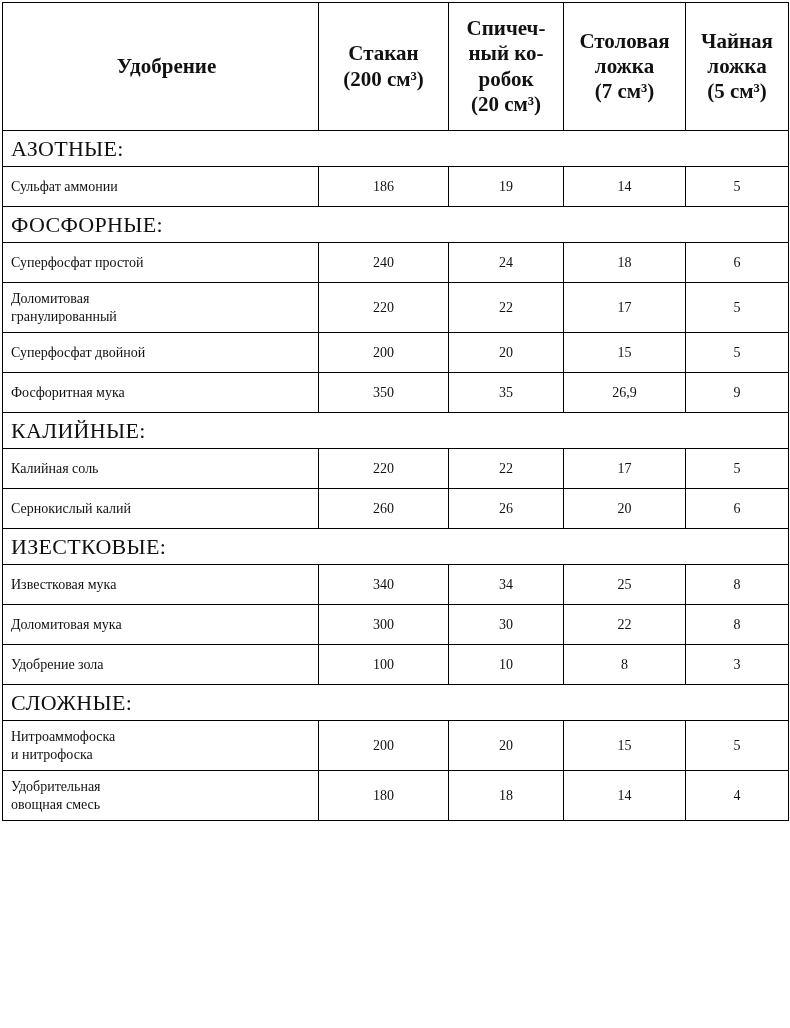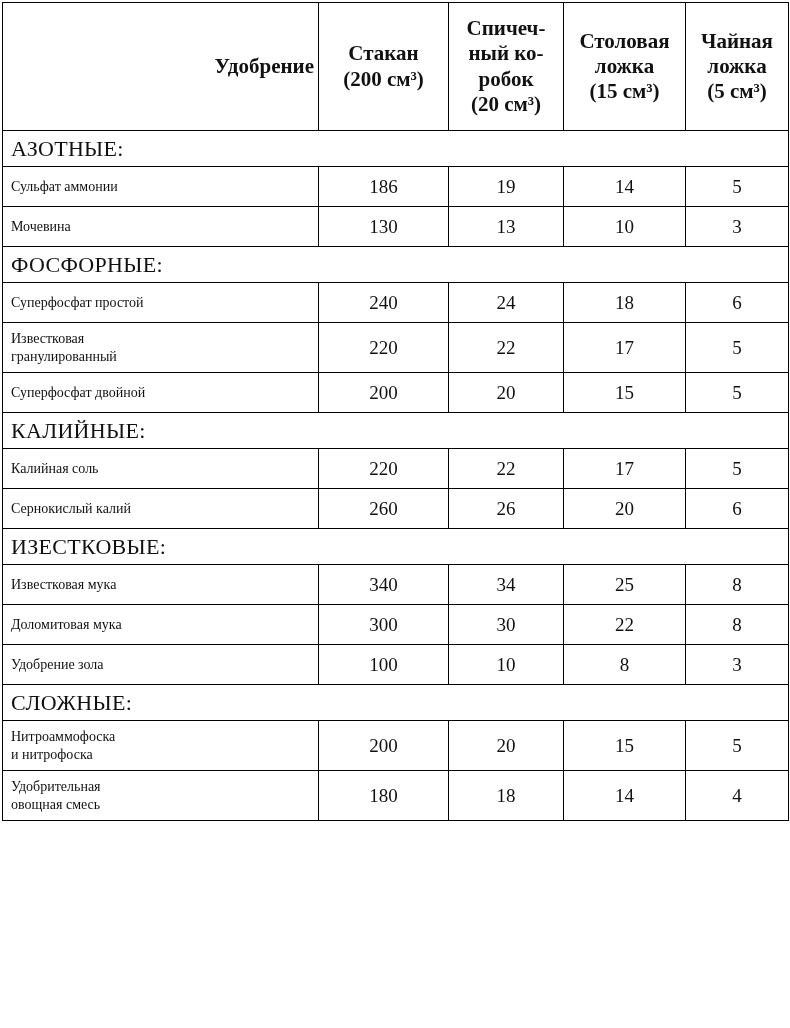--- a/index.html
+++ b/index.html
@@ -31,41 +31,41 @@
   thead th {
     font-weight: bold;
     font-size: 21px;
     line-height: 1.2;
     text-align: center;
     white-space: pre-line;
     height: 128px;
     padding: 4px 4px;
   }
   thead th.head-name {
-    text-align: right;
+    text-align: center;
     padding-left: 16px;
   }
   td.section-title {
     font-size: 22px;
     padding: 2px 8px;
     height: 36px;
     text-align: left;
     font-weight: normal;
     letter-spacing: 0.3px;
   }
   td.name-cell {
     font-size: 14px;
     line-height: 1.25;
     padding: 7px 8px;
     height: 40px;
     text-align: left;
     white-space: pre-line;
   }
   td.value-cell {
-    font-size: 19px;
+    font-size: 14px;
     text-align: center;
     padding: 7px 4px;
     height: 40px;
   }
 </style>
 </head>
 <body>
 
 <div class="page">
   <table class="fert-table">
@@ -80,68 +80,68 @@
       <tr>
         <th class="head-name">Удобрение</th>
         <th>Стакан
 (200 см³)</th>
         <th>Спичеч-
 ный ко-
 робок
 (20 см³)</th>
         <th>Столовая
 ложка
-(15 см³)</th>
+(7 см³)</th>
         <th>Чайная
 ложка
 (5 см³)</th>
       </tr>
     </thead>
     <tbody id="table-body">
         <tr>
           <td colspan="5" class="section-title">АЗОТНЫЕ:</td>
         </tr>
         <tr>
           <td class="name-cell">Сульфат аммонии</td>
           <td class="value-cell">186</td>
           <td class="value-cell">19</td>
           <td class="value-cell">14</td>
           <td class="value-cell">5</td>
         </tr>
         <tr>
-          <td class="name-cell">Мочевина</td>
-          <td class="value-cell">130</td>
-          <td class="value-cell">13</td>
-          <td class="value-cell">10</td>
-          <td class="value-cell">3</td>
-        </tr>
-        <tr>
           <td colspan="5" class="section-title">ФОСФОРНЫЕ:</td>
         </tr>
         <tr>
           <td class="name-cell">Суперфосфат простой</td>
           <td class="value-cell">240</td>
           <td class="value-cell">24</td>
           <td class="value-cell">18</td>
           <td class="value-cell">6</td>
         </tr>
         <tr>
-          <td class="name-cell">Известковая
+          <td class="name-cell">Доломитовая
 гранулированный</td>
           <td class="value-cell">220</td>
           <td class="value-cell">22</td>
           <td class="value-cell">17</td>
           <td class="value-cell">5</td>
         </tr>
         <tr>
           <td class="name-cell">Суперфосфат двойной</td>
           <td class="value-cell">200</td>
           <td class="value-cell">20</td>
           <td class="value-cell">15</td>
           <td class="value-cell">5</td>
+        </tr>
+        <tr>
+          <td class="name-cell">Фосфоритная мука</td>
+          <td class="value-cell">350</td>
+          <td class="value-cell">35</td>
+          <td class="value-cell">26,9</td>
+          <td class="value-cell">9</td>
         </tr>
         <tr>
           <td colspan="5" class="section-title">КАЛИЙНЫЕ:</td>
         </tr>
         <tr>
           <td class="name-cell">Калийная соль</td>
           <td class="value-cell">220</td>
           <td class="value-cell">22</td>
           <td class="value-cell">17</td>
           <td class="value-cell">5</td>

